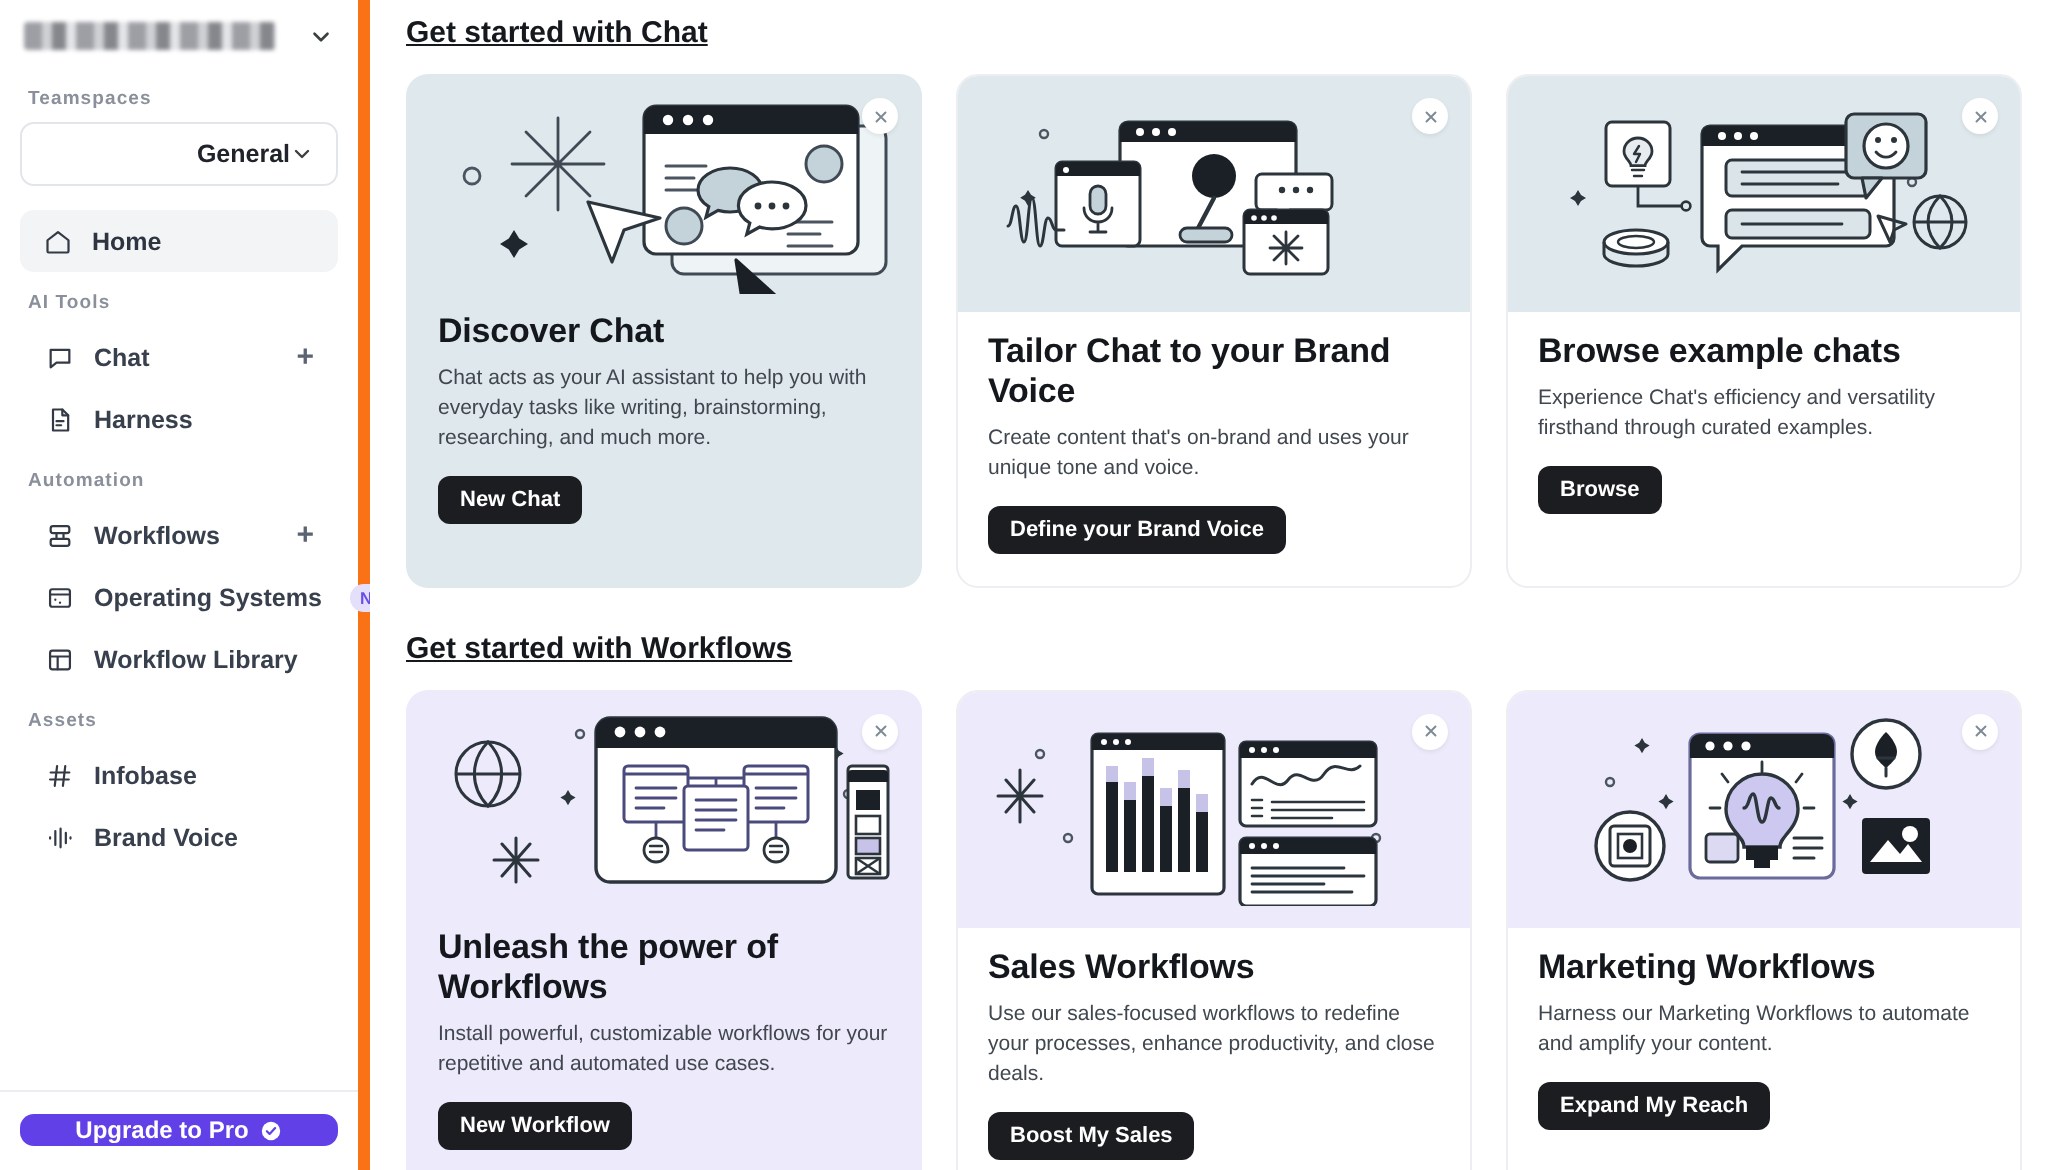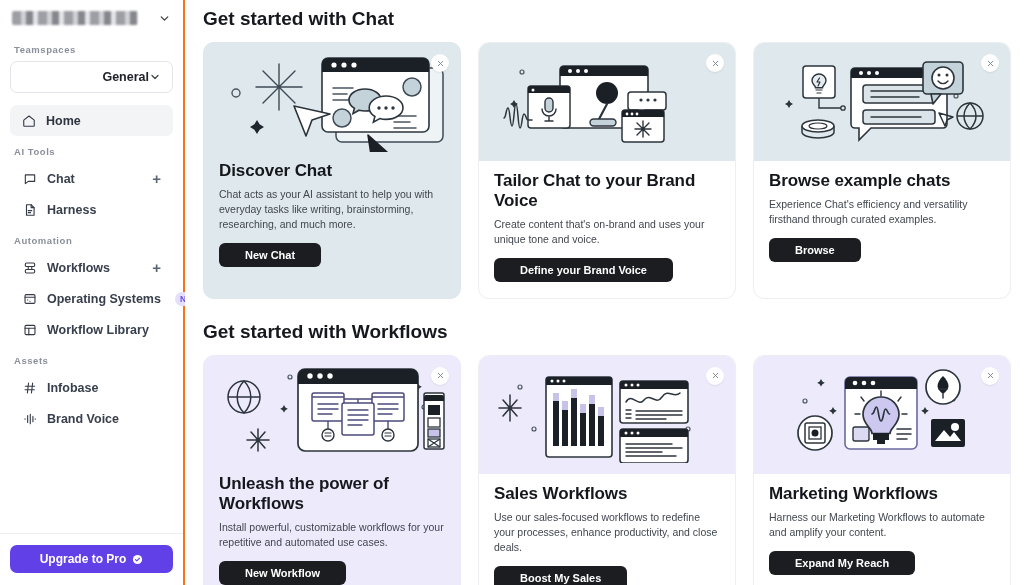--- a/index.html
+++ b/index.html
@@ -8,21 +8,21 @@
     font-family: "Liberation Sans", sans-serif;
     background: #ffffff;
     overflow: hidden;
     -webkit-font-smoothing: antialiased;
   }
   .app { display: flex; width: 1024px; height: 585px; }
 
   
   .sidebar {
     width: 185px; height: 585px; flex: 0 0 185px;
-    border-right: 2px solid #f97316;
+    border-right: 6px solid #f97316;
     background: #ffffff;
     display: flex; flex-direction: column;
     position: relative;
   }
   .account-row {
     display: flex; align-items: center; justify-content: space-between;
     padding: 11px 12px 9px 12px;
   }
   .account-blur {
     height: 14px; width: 126px; border-radius: 2px;
@@ -63,28 +63,28 @@
   .nav-item .ico { width: 15px; height: 15px; flex: 0 0 15px; display: flex; align-items: center; justify-content: center; color: #333a45; }
   .nav-item .label { flex: 1 1 auto; white-space: nowrap; }
   .nav-item .plus { color: #5b6472; font-size: 15px; line-height: 1; padding-right: 1px; cursor: pointer; }
   .badge-new {
     background: #e4dffb; color: #6b4ee6; font-size: 8.5px; font-weight: 700;
     letter-spacing: .4px; padding: 2px 5px 2px 5px; border-radius: 9px; margin-left: 4px;
   }
   .spacer { flex: 1 1 auto; }
   .upgrade-wrap { border-top: 1px solid #ebedf0; padding: 11px 10px 12px 10px; }
   .upgrade-btn {
-    height: 28px; border-radius: 7px; background: #6240e8; color: #fff;
+    height: 16px; border-radius: 7px; background: #6240e8; color: #fff;
     display: flex; align-items: center; justify-content: center; gap: 6px;
     font-size: 12px; font-weight: 700; cursor: pointer; border: none; width: 100%;
   }
 
   
   .main { flex: 1 1 auto; height: 585px; overflow: hidden; padding: 0 0 0 18px; background:#fff; position: relative; }
-  .sec-title { font-size: 19px; font-weight: 700; color: #15181d; margin: 4px 0 0 0; padding-top: 4px; }
+  .sec-title { font-size: 15px; font-weight: 700; color: #15181d; margin: 4px 0 0 0; padding-top: 4px; text-decoration: underline; }
   .sec-title.two { padding-top: 0; margin-top: 0; }
   .row { display: flex; gap: 17px; margin-top: 12px; }
 
   .card {
     width: 258px; border-radius: 11px; overflow: hidden;
     position: relative; display: flex; flex-direction: column;
     border: 1px solid transparent;
   }
   .card.plain { background: #dfe8ec; }
   .card.plain.purple { background: #eceafb; }
@@ -94,21 +94,21 @@
   .card.split .hero { background: #dfe8ec; }
   .card.split.purple .hero { background: #eceafb; }
 
   .card .body { padding: 10px 15px 16px 15px; }
   .card.plain .body { padding: 6px 15px 16px 15px; }
   .card h3 { font-size: 17px; font-weight: 700; color: #14171c; letter-spacing: -.1px; }
   .card.plain h3 { font-size: 17px; }
   .card p { font-size: 10.5px; line-height: 1.42; color: #41474f; margin-top: 6px; }
   .cta {
     margin-top: 11px; display: inline-flex; align-items: center; justify-content: center;
-    height: 24px; padding: 0 26px; border-radius: 6px;
+    height: 24px; padding: 0 11px; border-radius: 6px;
     background: #1b1d21; color: #fff; font-size: 11px; font-weight: 700;
     cursor: pointer; border: none;
   }
   .close-btn {
     position: absolute; top: 11px; right: 11px; width: 18px; height: 18px;
     border-radius: 50%; background: #fff; display: flex; align-items: center;
     justify-content: center; cursor: pointer; z-index: 4;
     box-shadow: 0 1px 2px rgba(0,0,0,.07);
   }
   .close-btn svg { color: #7d8a94; }

